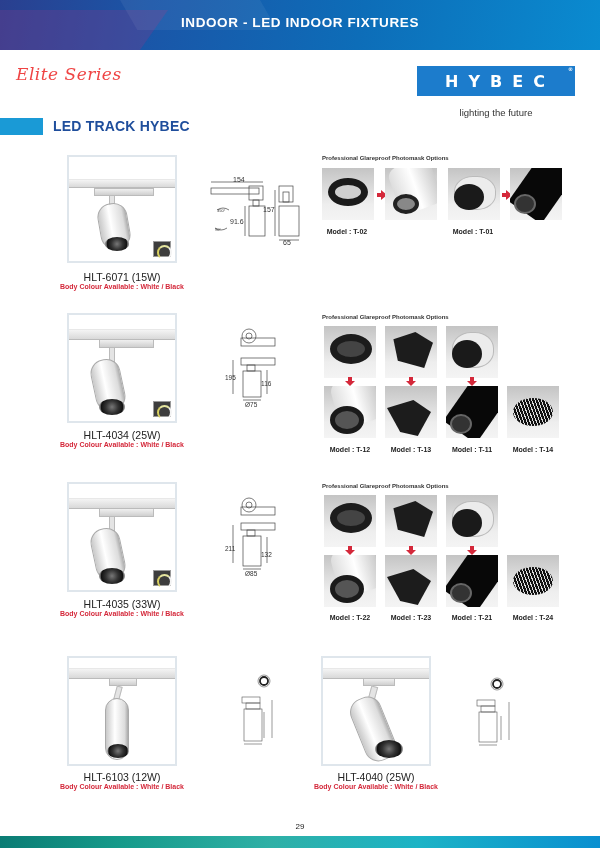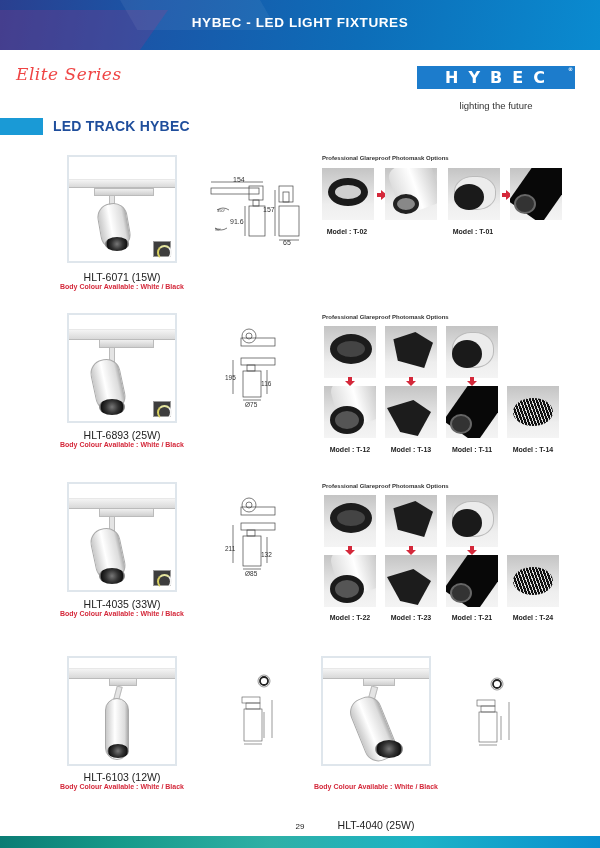--- a/index.html
+++ b/index.html
@@ -24,21 +24,21 @@
     color: #fff; font-weight: bold; font-size: 13.5px; letter-spacing: 0.6px; z-index: 2;
   }
 
   .series {
     position: absolute; left: 16px; top: 64px; font-family: "DejaVu Serif", serif;
     font-style: italic; font-size: 17px; color: #ef4444; letter-spacing: 0.5px;
   }
 
   .logo { position: absolute; left: 417px; top: 66px; width: 158px; }
   .logo-box {
-    width: 158px; height: 23px; background: #1c7ccc; display: flex; align-items: center;
+    width: 158px; height: 30px; background: #1c7ccc; display: flex; align-items: center;
     justify-content: center; color: #fff; font-family: "DejaVu Sans", sans-serif;
     font-size: 16px; letter-spacing: 10px; font-weight: bold; position: relative;
     padding-left: 8px;
   }
   .logo-box .reg { position: absolute; right: 2px; top: 0; font-size: 5px; letter-spacing: 0; }
   .logo-tag { text-align: center; font-size: 9.5px; color: #333; margin-top: 11px; }
 
   .section-bar {
     position: absolute; left: 0; top: 118px; width: 43px; height: 17px; background: #1a9ad6;
   }
@@ -107,21 +107,21 @@
   .footer-num { position: absolute; left: 0; right: 0; top: 822px; text-align: center; font-size: 8px; font-weight: normal; color: #222; }
   .footer-band {
     position: absolute; left: 0; bottom: 0; width: 600px; height: 12px;
     background: linear-gradient(90deg, #0b7c74 0%, #169a8a 20%, #2fb0a6 45%, #1cb3c6 70%, #0a8fd0 100%);
   }
 </style>
 </head>
 <body>
 
 <div class="header-band">
-  <div class="header-title">HYBEC - LED LIGHT FIXTURES</div>
+  <div class="header-title">INDOOR - LED INDOOR FIXTURES</div>
 </div>
 
 <div class="series">Elite Series</div>
 
 <div class="logo">
   <div class="logo-box">
     <span>HYBEC</span>
     <span class="reg">®</span>
   </div>
   <div class="logo-tag">lighting the future</div>
@@ -189,21 +189,21 @@
 <div class="mask-label" style="left:438px;top:228px;">Model : T-01</div>
 
 <div class="photo" style="left:67px;top:313px;width:110px;height:110px;">
   <div class="rail" style="top:14px;height:11px;"></div>
   <div class="adaptor" style="left:30px;top:24px;width:55px;height:9px;"></div>
   <div class="stem" style="left:40px;top:32px;width:6px;height:16px;"></div>
   <div class="body" style="left:24px;top:44px;width:30px;height:52px;transform:rotate(-12deg);"></div>
   <div class="lens" style="left:30px;top:84px;width:26px;height:16px;"></div>
   <div class="badge" style="left:84px;top:86px;"></div>
 </div>
-<div class="model-name" style="left:50px;top:429px;width:144px;">HLT-6893 (25W)</div>
+<div class="model-name" style="left:50px;top:429px;width:144px;">HLT-4034 (25W)</div>
 <div class="body-colour" style="left:50px;top:441px;width:144px;">Body Colour Available : White / Black</div>
 
 <div class="drawing" style="left:225px;top:328px;">
   <svg width="60" height="80" viewBox="0 0 60 80">
     <g fill="none" stroke="#444" stroke-width="0.7">
       <circle cx="24" cy="8" r="7"></circle>
         <circle cx="24" cy="8" r="3"></circle>
       <rect x="16" y="10" width="34" height="8"></rect>
       <rect x="16" y="30" width="34" height="7"></rect>
       <rect x="22" y="37" width="8" height="6"></rect>
@@ -339,21 +339,21 @@
   </svg>
 </div>
 
 <div class="photo" style="left:321px;top:656px;width:110px;height:110px;">
   <div class="rail" style="top:10px;height:11px;"></div>
   <div class="adaptor" style="left:40px;top:20px;width:32px;height:8px;"></div>
   <div class="stem" style="left:46px;top:28px;width:7px;height:18px;transform:rotate(15deg);"></div>
   <div class="body" style="left:34px;top:38px;width:32px;height:66px;transform:rotate(-22deg);"></div>
   <div class="lens" style="left:52px;top:82px;width:28px;height:18px;"></div>
 </div>
-<div class="model-name" style="left:304px;top:771px;width:144px;margin-top:48px;">HLT-4040 (25W)</div>
+<div class="model-name" style="left:304px;top:771px;width:144px;">HLT-4040 (25W)</div>
 <div class="body-colour" style="left:304px;top:783px;width:144px;">Body Colour Available : White / Black</div>
 
 <div class="drawing" style="left:465px;top:670px;">
   <svg width="50" height="80" viewBox="0 0 50 80">
     <g fill="none" stroke="#555" stroke-width="0.6">
       <circle cx="32" cy="14" r="6"></circle>
         <circle cx="32" cy="14" r="4" stroke-width="1.8" stroke="#222"></circle>
       <rect x="12" y="30" width="18" height="6"></rect>
       <rect x="16" y="36" width="14" height="6"></rect>
       <rect x="14" y="42" width="18" height="30"></rect>

